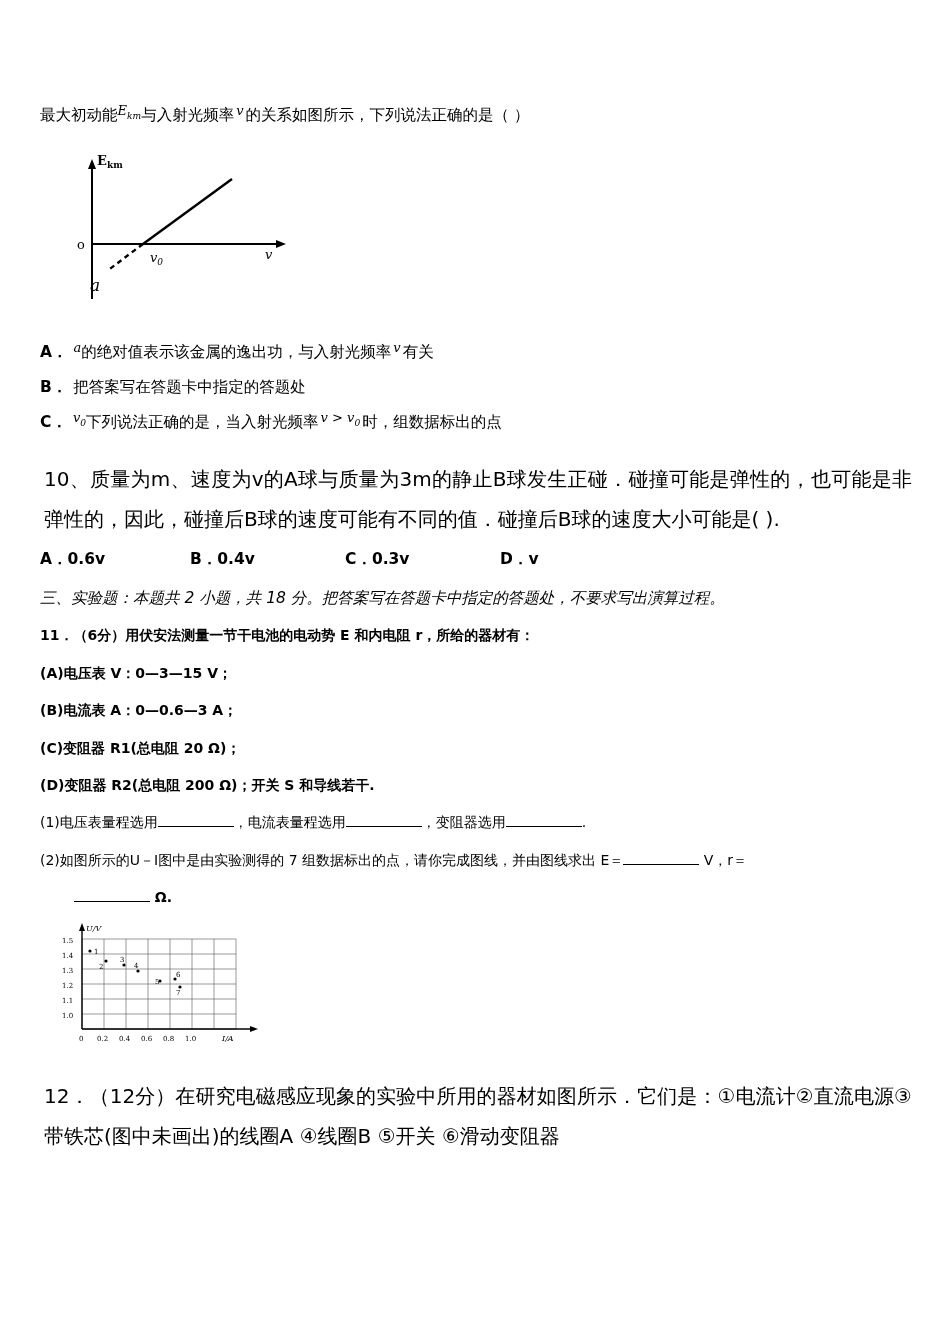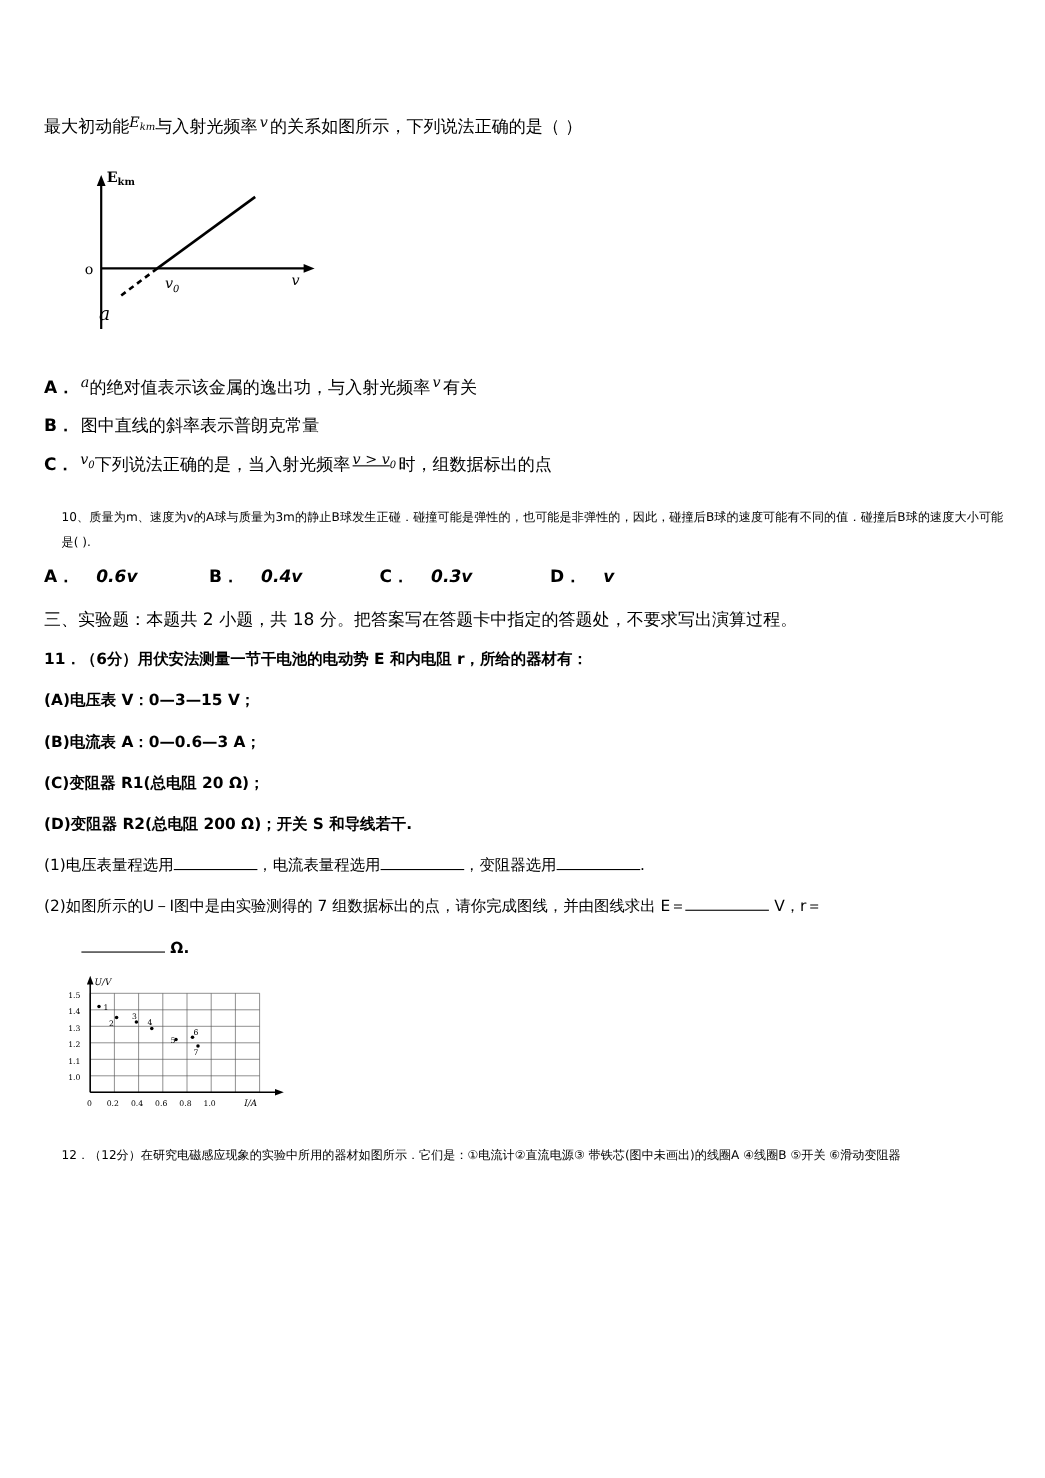--- a/index.html
+++ b/index.html
@@ -34,23 +34,21 @@
   }
   .q-line {
     font-size: 15.5px;
     line-height: 2.0;
     margin: 0;
   }
   .bold {
     font-weight: bold;
   }
   .ital {
-    font-style: italic;
     font-weight: bold;
-    margin-left: 20px;
   }
   sub {
     font-size: 0.7em;
     vertical-align: sub;
   }
   .mi {
     font-family: "DejaVu Serif", "Liberation Serif", serif;
     font-style: italic;
   }
   .opt-row {
@@ -69,23 +67,23 @@
     font-weight: bold;
     margin-right: 6px;
   }
   .fig1 {
     margin: 18px 0 10px 10px;
   }
   .fig2 {
     margin: 8px 0 10px 12px;
   }
   .para {
-    font-size: 11px;
+    font-size: 20px;
     line-height: 2.0;
-    margin: 6px 0 0 16px;
+    margin: 6px 0 0 4px;
     text-align: justify;
   }
   .indent-line {
     font-size: 14px;
     line-height: 2.1;
     margin: 8px 0 0 0;
   }
   .blank {
     display: inline-block;
     border-bottom: 1px solid #000;
@@ -126,38 +124,38 @@
         <text x="100" y="113" font-size="13" font-style="italic">v<tspan font-size="9" dy="3">0</tspan></text>
         <text x="40" y="142" font-size="17" font-style="italic">a</text>
       </svg>
     </div>
 
     <div class="choice">
       <span class="lbl">A．</span><span class="mi" style="font-size:13px;position:relative;top:-5px;">a</span><span>的绝对值表示该金属的逸出功，与入射光频率</span><span class="mi" style="font-size:13px;position:relative;top:-5px;margin:0 2px;">v</span><span>有关</span>
     </div>
 
     <div class="choice">
-      <span class="lbl">B．</span><span>图中直线的斜率表示普朗克常量</span>
+      <span class="lbl">B．</span><span>把答案写在答题卡中指定的答题处</span>
     </div>
 
     <div class="choice">
-      <span class="lbl">C．</span><span class="mi" style="font-size:13px;position:relative;top:-5px;"><span>v</span><sub>0</sub></span><span>下列说法正确的是，当入射光频率</span><span class="mi" style="font-size:13px;position:relative;top:-5px;margin:4px 2px;text-decoration:underline;"><span>v &gt; v</span><sub>0</sub></span><span>时，组数据标出的点</span>
+      <span class="lbl">C．</span><span class="mi" style="font-size:13px;position:relative;top:-5px;"><span>v</span><sub>0</sub></span><span>下列说法正确的是，当入射光频率</span><span class="mi" style="font-size:13px;position:relative;top:-5px;margin:4px 2px;"><span>v &gt; v</span><sub>0</sub></span><span>时，组数据标出的点</span>
     </div>
 
 
     <div class="para" style="margin-top:26px;">10、质量为m、速度为v的A球与质量为3m的静止B球发生正碰．碰撞可能是弹性的，也可能是非弹性的，因此，碰撞后B球的速度可能有不同的值．碰撞后B球的速度大小可能是(      ).</div>
 
     <div class="opt-row" style="margin-top:10px;">
       <span class="opt" style="width:150px;"><span class="bold">A．</span><span class="ital">0.6v</span></span>
       <span class="opt" style="width:155px;"><span class="bold">B．</span><span class="ital">0.4v</span></span>
       <span class="opt" style="width:155px;"><span class="bold">C．</span><span class="ital">0.3v</span></span>
       <span class="opt"><span class="bold">D．</span><span class="ital">v</span></span>
     </div>
 
-    <div class="line" style="margin-top:14px;">三、实验题：本题共 2 小题，共 18 分。把答案写在答题卡中指定的答题处，不要求写出演算过程。</div>
+    <div class="line" style="margin-top:14px;font-style:italic;">三、实验题：本题共 2 小题，共 18 分。把答案写在答题卡中指定的答题处，不要求写出演算过程。</div>
 
     <div class="indent-line bold">11．（6分）用伏安法测量一节干电池的电动势 E 和内电阻 r，所给的器材有：</div>
     <div class="indent-line bold">(A)电压表 V：0—3—15 V；</div>
     <div class="indent-line bold">(B)电流表 A：0—0.6—3 A；</div>
     <div class="indent-line bold">(C)变阻器 R1(总电阻 20 Ω)；</div>
     <div class="indent-line bold">(D)变阻器 R2(总电阻 200 Ω)；开关 S 和导线若干.</div>
 
     <div class="indent-line">
       <span>(1)电压表量程选用</span><span class="blank"></span><span>，电流表量程选用</span><span class="blank"></span><span>，变阻器选用</span><span class="blank"></span><span>.</span>
     </div>

